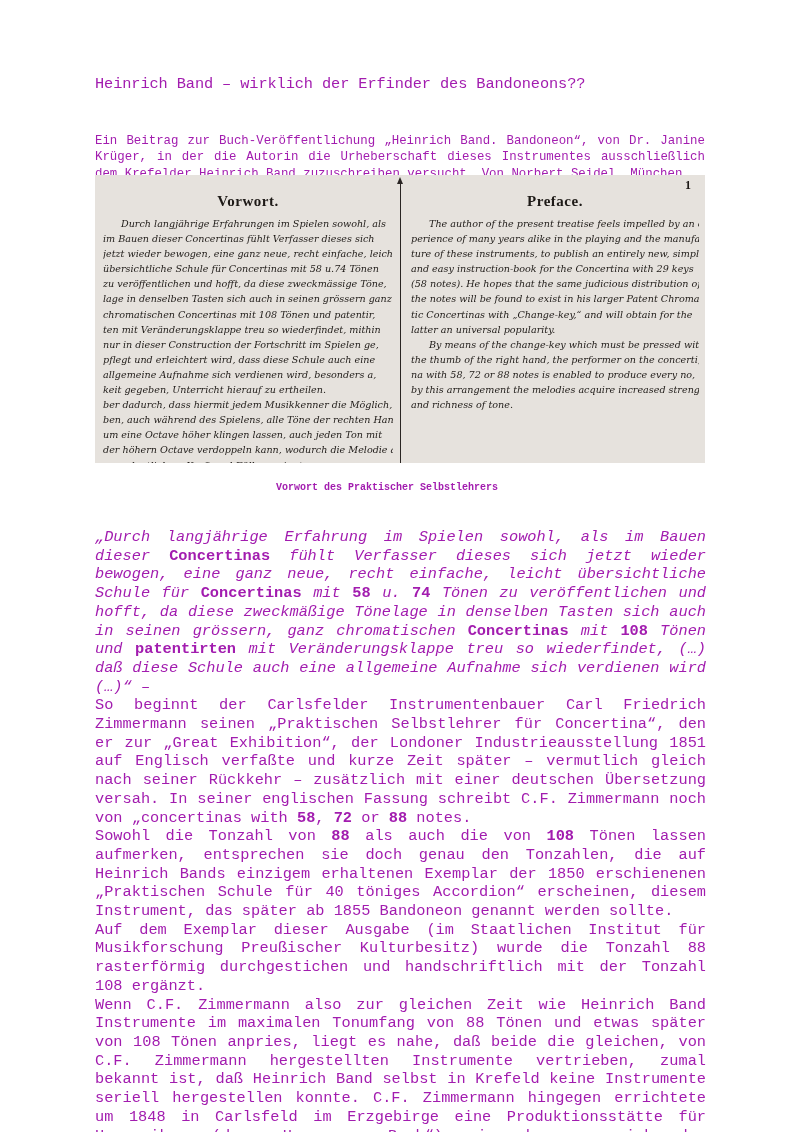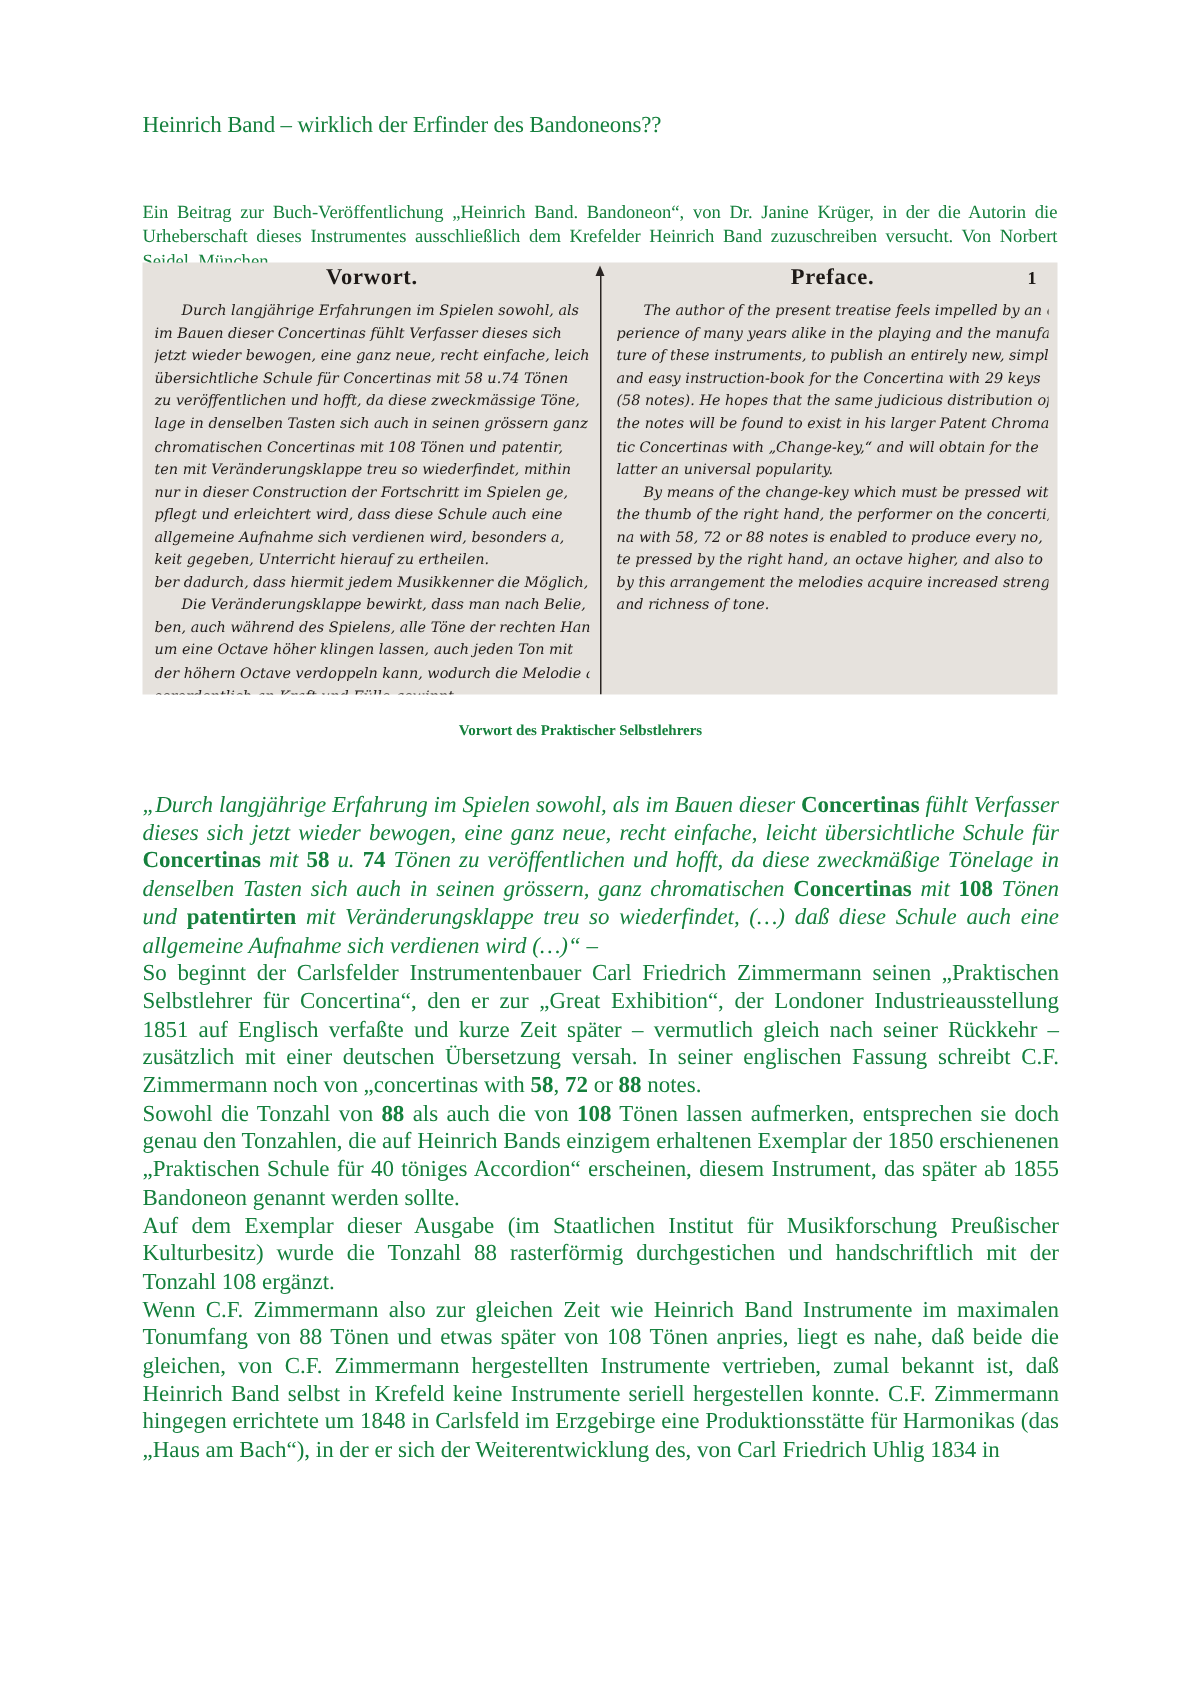--- a/index.html
+++ b/index.html
@@ -1,22 +1,22 @@
 <!DOCTYPE html>
 <html><head>
 <meta charset="utf-8">
 <style>
   html, body { margin: 0; padding: 0; background: #ffffff; }
   body { width: 800px; height: 1132px; position: relative; overflow: hidden; }
   .page { position: absolute; left: 0; top: 0; width: 800px; height: 1132px; background: #fff; }
-  .sans { font-family: Liberation Serif, serif; color: #15803d; }
+  .sans { font-family: Liberation Mono, monospace; color: #a21caf; }
   .title { position: absolute; left: 95px; top: 75px; font-size: 15.3px; letter-spacing: -0.1px; }
   .intro { position: absolute; left: 95px; top: 105px; width: 610px; font-size: 12.4px; line-height: 16.3px; text-align: justify; text-align-last: left; margin-top: 28px; }
   .scan { position: absolute; left: 95px; top: 175px; width: 610px; height: 288px; background: #e6e2dd; overflow: hidden; }
-  .scan .col { position: absolute; top: 0; font-family: "DejaVu Serif", serif; font-style: italic; color: #1e1a17; font-size: 9.6px; line-height: 15.1px; }
+  .scan .col { position: absolute; top: 16px; font-family: "DejaVu Serif", serif; font-style: italic; color: #1e1a17; font-size: 9.6px; line-height: 15.1px; }
   .scan .col.left { left: 8px; width: 290px; }
   .scan .col.right { left: 316px; width: 288px; }
   .scan .head { font-family: "Liberation Serif", serif; font-style: normal; font-weight: bold; font-size: 15px; text-align: center; margin-top: 3px; height: 22px; letter-spacing: 0.5px; }
   .scan .pagenum { position: absolute; right: 14px; top: 3px; font-family: "Liberation Serif", serif; font-weight: bold; font-size: 12px; color: #1e1a17; }
   .scan .line { white-space: nowrap; overflow: hidden; display: block; }
   .scan .ind { padding-left: 18px; }
   .scan .divider { position: absolute; left: 305px; top: 8px; width: 1px; height: 280px; background: #2a2523; }
   .scan .arrow { position: absolute; left: 302px; top: 2px; width: 0; height: 0; border-left: 3.5px solid transparent; border-right: 3.5px solid transparent; border-bottom: 7px solid #2a2523; }
   .caption { position: absolute; left: 82px; top: 482px; width: 610px; text-align: center; font-size: 10px; font-weight: bold; }
   .body { position: absolute; left: 95px; top: 528px; width: 611px; font-size: 15.3px; line-height: 18.7px; text-align: justify; }
@@ -46,41 +46,39 @@
       <span class="line">übersichtliche Schule für Concertinas mit 58 u.74 Tönen</span>
       <span class="line">zu veröffentlichen und hofft, da diese zweckmässige Töne,</span>
       <span class="line">lage in denselben Tasten sich auch in seinen grössern ganz</span>
       <span class="line">chromatischen Concertinas mit 108 Tönen und patentir,</span>
       <span class="line">ten mit Veränderungsklappe treu so wiederfindet, mithin</span>
       <span class="line">nur in dieser Construction der Fortschritt im Spielen ge,</span>
       <span class="line">pflegt und erleichtert wird, dass diese Schule auch eine</span>
       <span class="line">allgemeine Aufnahme sich verdienen wird, besonders a,</span>
       <span class="line">keit gegeben, Unterricht hierauf zu ertheilen.</span>
       <span class="line">ber dadurch, dass hiermit jedem Musikkenner die Möglich,</span>
-      <span class="line ind">Die Veränderungsklappe bewirkt, dass man nach Belie,</span>
       <span class="line">ben, auch während des Spielens, alle Töne der rechten Hand</span>
       <span class="line">um eine Octave höher klingen lassen, auch jeden Ton mit</span>
       <span class="line">der höhern Octave verdoppeln kann, wodurch die Melodie aus,</span>
       <span class="line">serordentlich an Kraft und Fülle gewinnt.</span>
     </div>
 
     <div class="col right">
       <div class="head">Preface.</div>
       <span class="line ind">The author of the present treatise feels impelled by an ex,</span>
       <span class="line">perience of many years alike in the playing and the manufac,</span>
       <span class="line">ture of these instruments, to publish an entirely new, simple,</span>
       <span class="line">and easy instruction-book for the Concertina with 29 keys</span>
       <span class="line">(58 notes). He hopes that the same judicious distribution of</span>
       <span class="line">the notes will be found to exist in his larger Patent Chroma,</span>
       <span class="line">tic Concertinas with „Change-key,“ and will obtain for the</span>
       <span class="line">latter an universal popularity.</span>
       <span class="line ind">By means of the change-key which must be pressed with</span>
       <span class="line">the thumb of the right hand, the performer on the concerti,</span>
       <span class="line">na with 58, 72 or 88 notes is enabled to produce every no,</span>
-      <span class="line">te pressed by the right hand, an octave higher, and also to</span>
       <span class="line">by this arrangement the melodies acquire increased strength</span>
       <span class="line">and richness of tone.</span>
     </div>
   </div>
 
   <div class="caption sans">Vorwort des Praktischer Selbstlehrers</div>
 
   <div class="body sans">
     <p class="quote"><span>„Durch langjährige Erfahrung im Spielen sowohl, als im Bauen dieser </span><b>Concertinas</b><span> fühlt Verfasser dieses sich jetzt wieder bewogen, eine ganz neue, recht einfache, leicht übersichtliche Schule für </span><b>Concertinas</b><span> mit </span><b>58</b><span> u. </span><b>74</b><span> Tönen zu veröffentlichen und hofft, da diese zweckmäßige Tönelage in denselben Tasten sich auch in seinen grössern, ganz chromatischen </span><b>Concertinas</b><span> mit </span><b>108</b><span> Tönen und </span><b>patentirten</b><span> mit Veränderungsklappe treu so wiederfindet, (…) daß diese Schule auch eine allgemeine Aufnahme sich verdienen wird (…)“ –</span></p>
 

